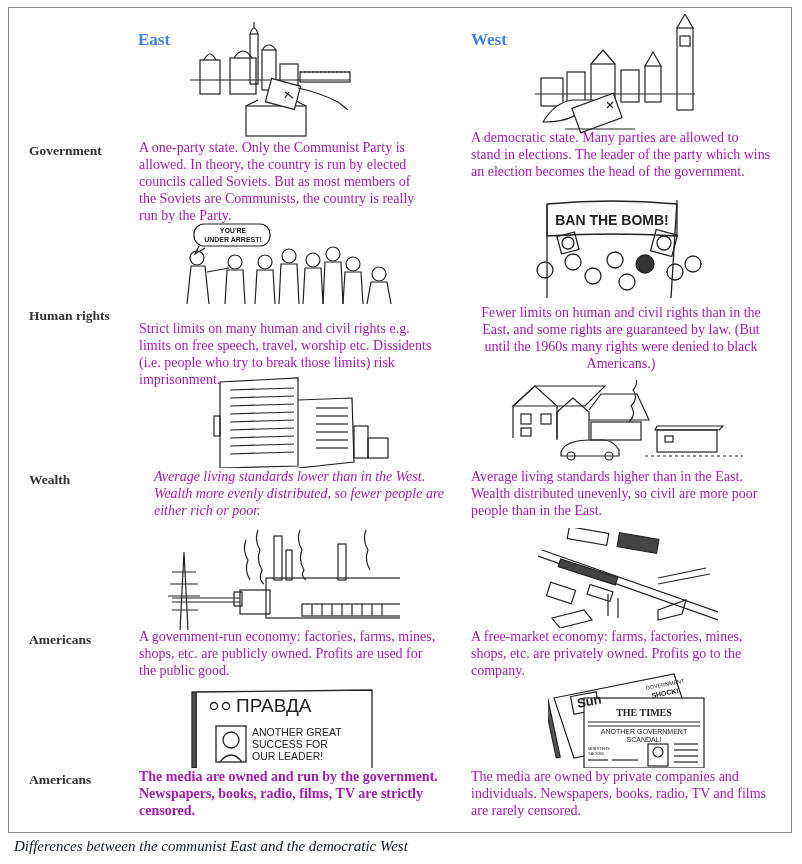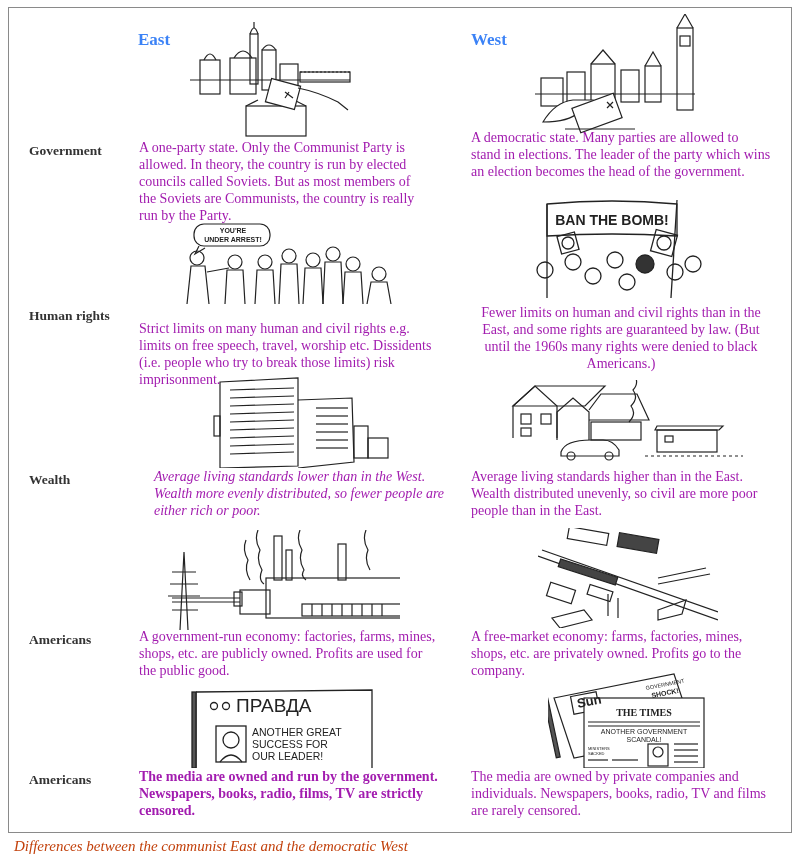--- a/index.html
+++ b/index.html
@@ -4,21 +4,21 @@
 <style>
   html, body { margin:0; padding:0; background:#ffffff; }
   body { width:802px; height:864px; position:relative; overflow:hidden;
          font-family:"Liberation Serif","DejaVu Serif",serif; color:#2a2a2a; }
   .frame { position:absolute; left:8px; top:7px; width:784px; height:826px;
            border:1.5px solid #8a8a8a; box-sizing:border-box; }
   .col-head { position:absolute; font-weight:bold; font-size:17px; color:#3b82f6; }
   .row-label { position:absolute; left:29px; font-weight:bold; font-size:13.5px; color:#333; }
   .desc { position:absolute; font-size:14px; line-height:17px; color:#a21caf; }
   .illus { position:absolute; }
-  .caption { position:absolute; left:14px; top:838px; font-style:italic; font-size:15px; color:#c2410c; }
+  .caption { position:absolute; left:14px; top:838px; font-style:italic; font-size:15px; color:#0f172a; }
   svg text { font-family:"Liberation Sans","DejaVu Sans",sans-serif; }
 </style>
 </head>
 <body>
 
 <div class="frame"></div>
 
 <div class="col-head" style="left:138px; top:30px;">East</div>
 <div class="col-head" style="left:471px; top:30px;">West</div>
 

